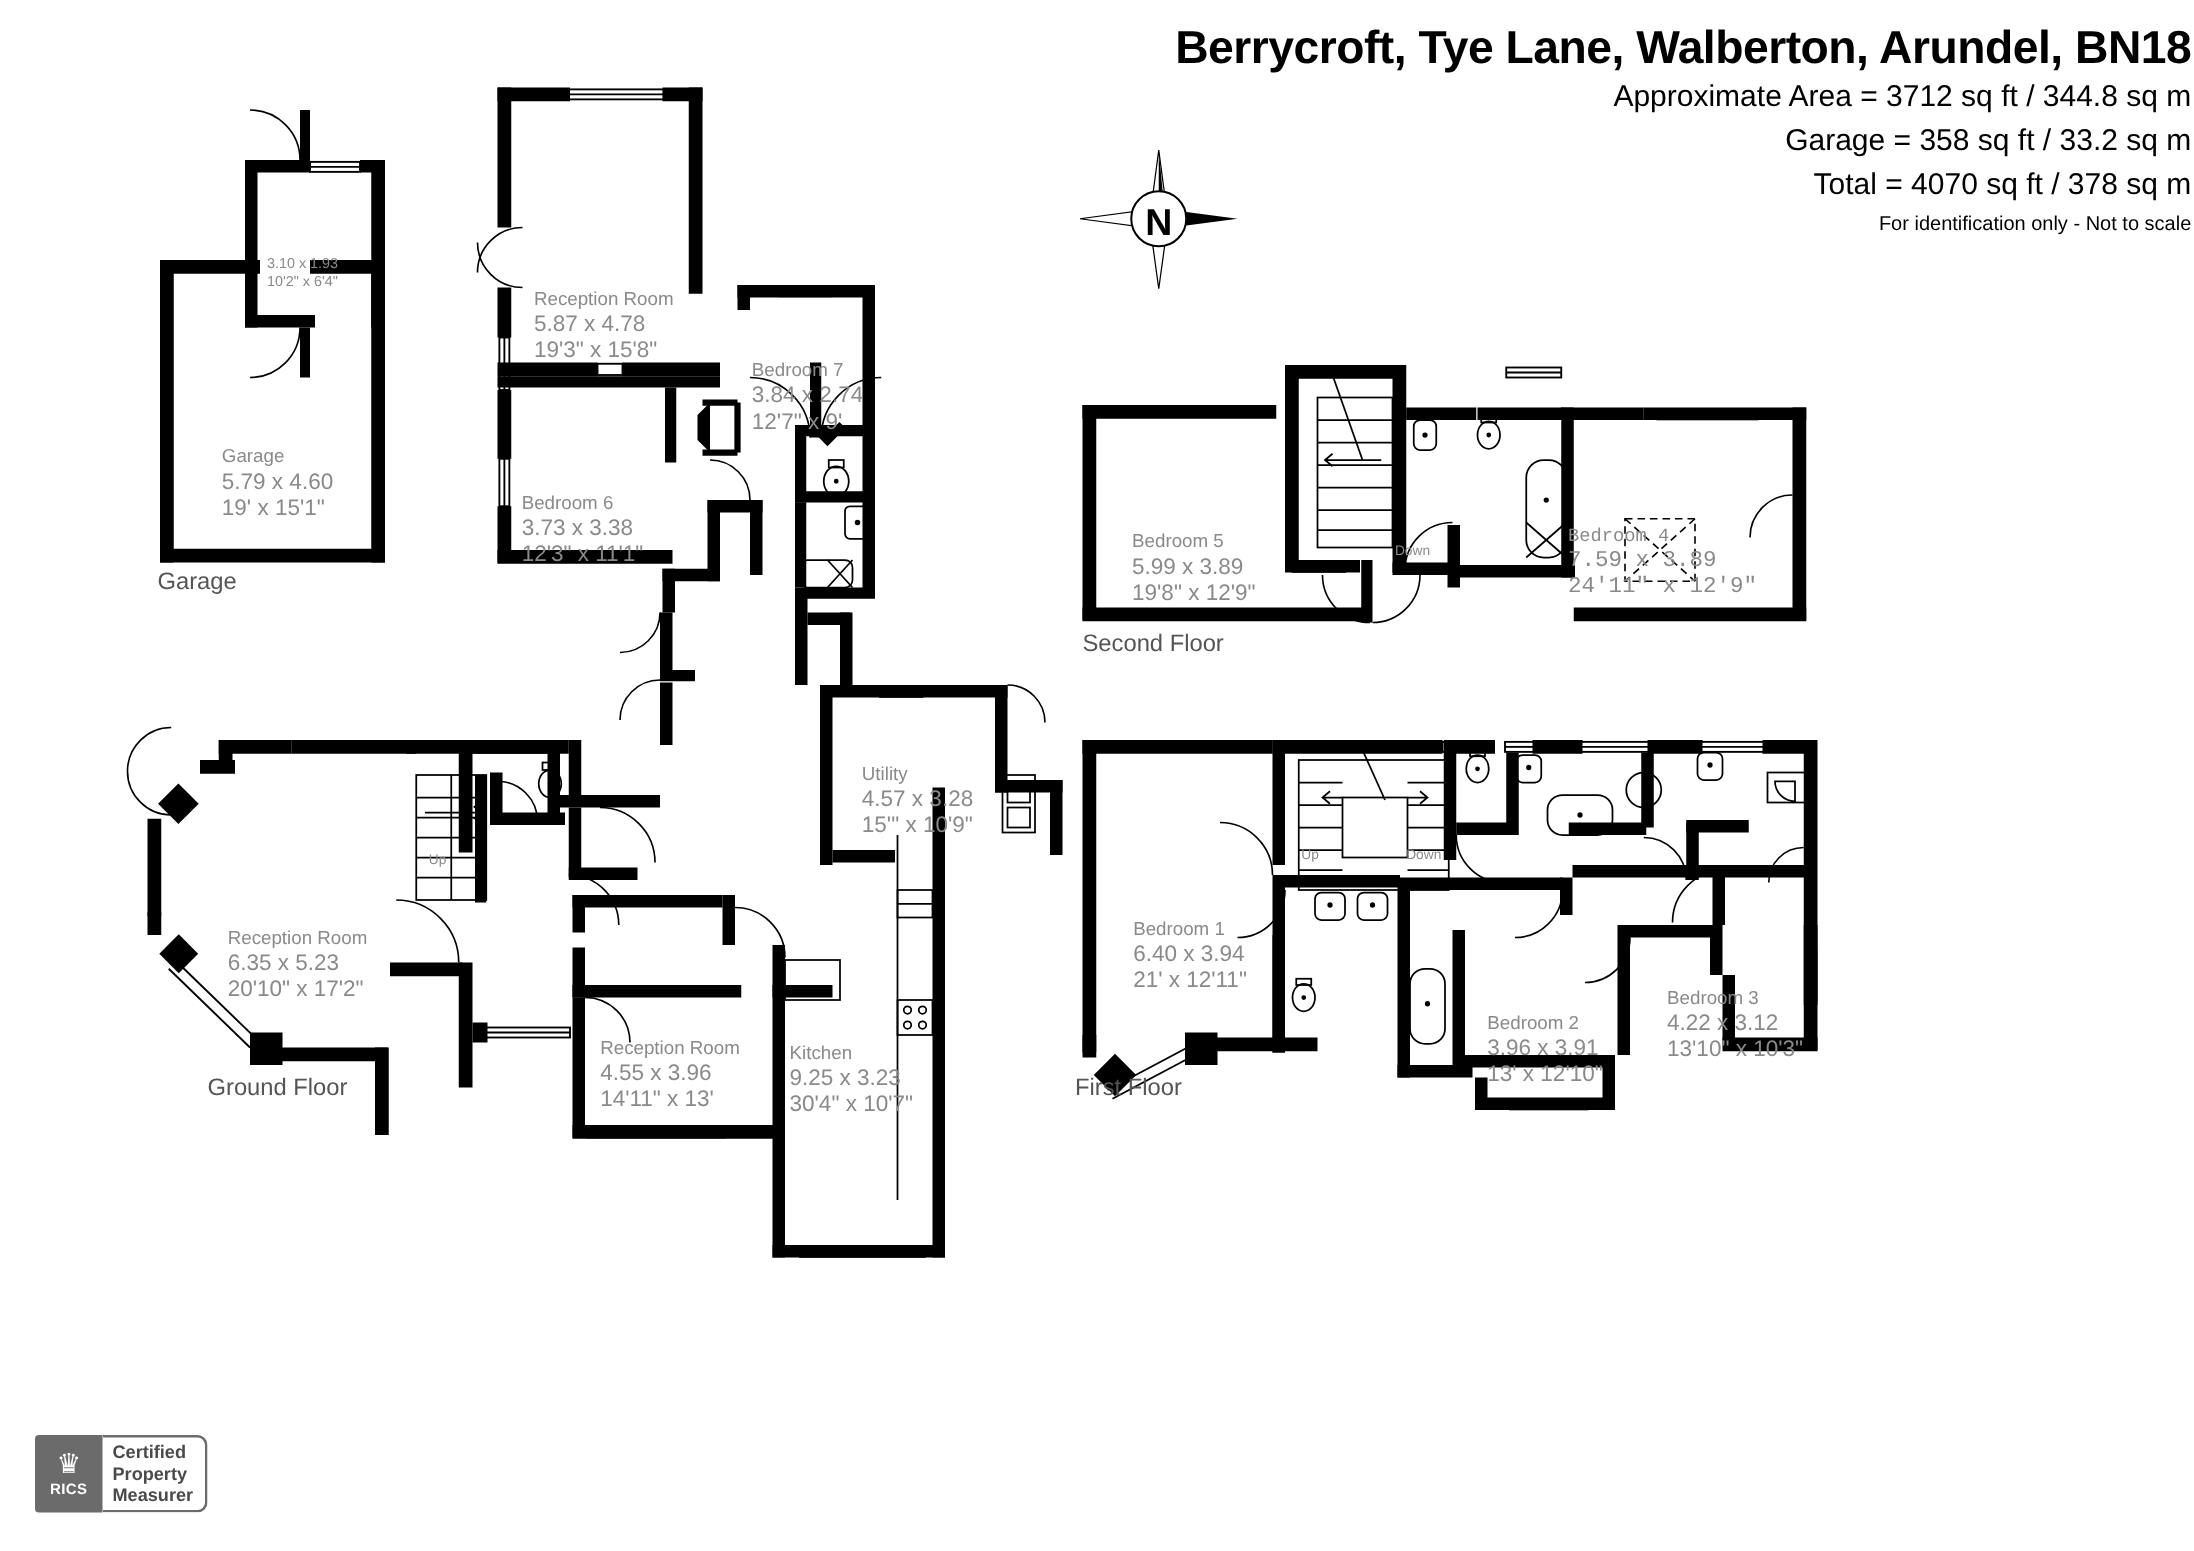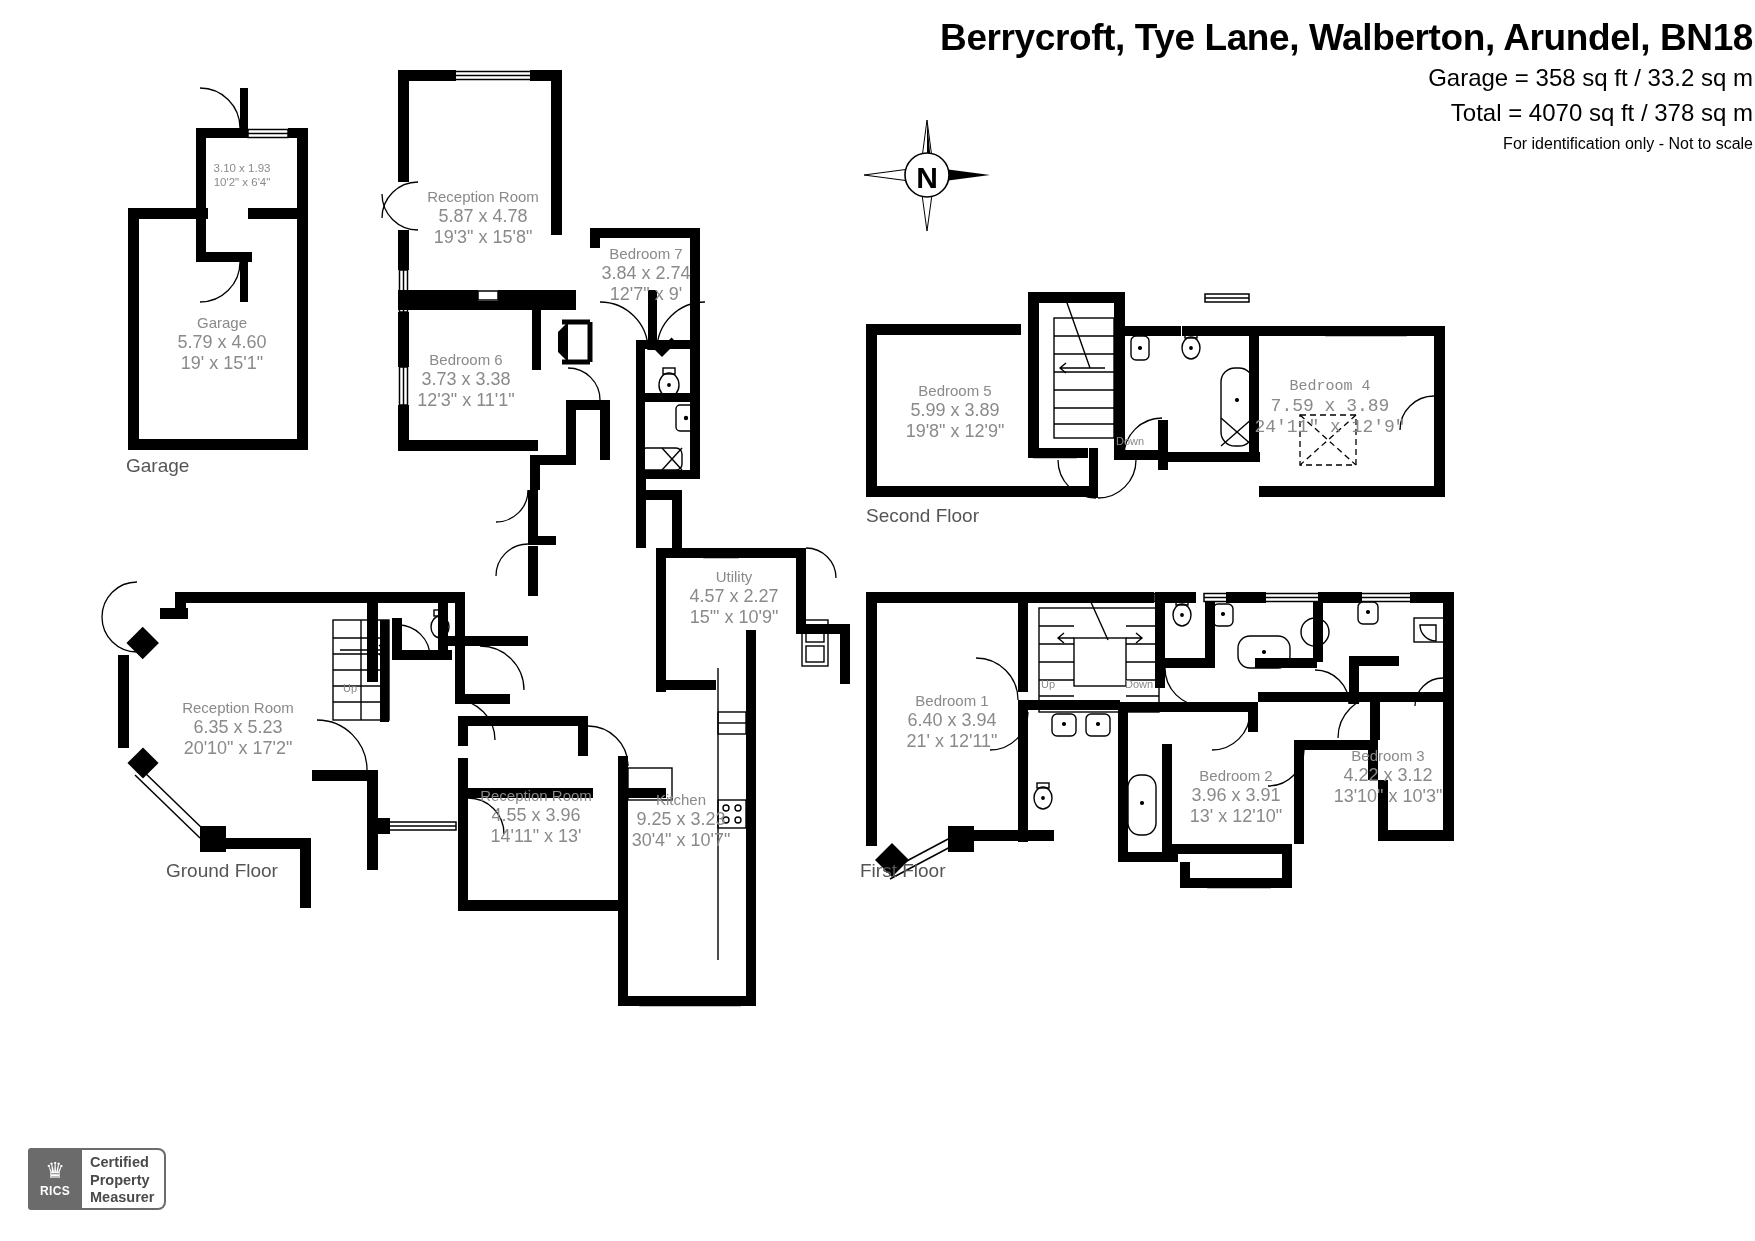--- a/index.html
+++ b/index.html
@@ -10,22 +10,22 @@
   
   #header{position:absolute;right:2px;top:18px;text-align:right;}
   #title{font-size:37px;font-weight:bold;letter-spacing:-.4px;line-height:1.08;white-space:nowrap;}
   .area-line{font-size:24px;line-height:1.30;margin-top:4px;white-space:nowrap;}
   #notice{font-size:16px;margin-top:7px;white-space:nowrap;}
   
   #compass{position:absolute;left:862px;top:118px;width:130px;height:115px;}
   
   #plan{position:absolute;left:0;top:0;width:1755px;height:1241px;}
   
-  .rlabel{position:absolute;text-align:center;color:#8a8a8a;line-height:1.18;
-          transform:translate(-50%,-50%);white-space:nowrap;pointer-events:none;}
+  .rlabel{position:absolute;color:#8a8a8a;line-height:1.18;
+          transform:translate(-50%,-50%);white-space:nowrap;pointer-events:none;margin-top:43px;}
   .rlabel .nm{font-size:15px;display:block;color:#8a8a8a;}
   .rlabel .dm{font-size:18px;display:block;color:#8a8a8a;}
   .rlabel.sm .dm{font-size:11.5px;}
   .stair-lbl{position:absolute;font-size:11px;color:#8a8a8a;transform:translate(-50%,-50%);}
   
   .floor-title{position:absolute;font-size:19px;color:#555;}
   
   #footer{position:absolute;left:28px;top:1148px;display:flex;align-items:flex-start;}
   #rics-badge{display:flex;align-items:stretch;height:62px;}
   #rics-mark{background:#6b6b6b;width:54px;display:flex;flex-direction:column;
@@ -36,20 +36,21 @@
              padding:4px 10px 4px 8px;display:flex;flex-direction:column;justify-content:flex-start;}
   #rics-text span{font-size:14.5px;font-weight:bold;color:#4a4a4a;line-height:1.22;}
   #footnote{margin-left:22px;padding-top:2px;}
   #footnote div{font-size:15px;color:#4a4a4a;line-height:1.38;white-space:nowrap;}
 </style>
 </head>
 <body>
 
 <div id="header">
   <div id="title">Berrycroft, Tye Lane, Walberton, Arundel, BN18</div>
+  <div class="area-line">Approximate Area = 3712 sq ft / 344.8 sq m</div>
   <div class="area-line">Garage = 358 sq ft / 33.2 sq m</div>
   <div class="area-line">Total = 4070 sq ft / 378 sq m</div>
   <div id="notice">For identification only - Not to scale</div>
 </div>
 
 <div id="compass">
   <svg width="130" height="115" viewBox="0 0 130 115">
     <g fill="none" stroke="#000" stroke-width="1">
       <path d="M65 2 L72 55 L65 62 L58 55 Z"></path>
       <path d="M65 113 L72 62 L65 55 L58 62 Z"></path>
@@ -592,21 +593,21 @@
   <span class="dm">4.55 x 3.96</span>
   <span class="dm">14'11" x 13'</span>
 </div>
 <div class="rlabel" style="left:681px;top:821px;">
   <span class="nm">Kitchen</span>
   <span class="dm">9.25 x 3.23</span>
   <span class="dm">30'4" x 10'7"</span>
 </div>
 <div class="rlabel" style="left:734px;top:598px;">
   <span class="nm">Utility</span>
-  <span class="dm">4.57 x 2.27</span>
+  <span class="dm">4.57 x 3.28</span>
   <span class="dm">15'" x 10'9"</span>
 </div>
 <div class="rlabel" style="left:955px;top:412px;">
   <span class="nm">Bedroom 5</span>
   <span class="dm">5.99 x 3.89</span>
   <span class="dm">19'8" x 12'9"</span>
 </div>
 <div class="rlabel" style="left:1330px;top:408px;font-family:Liberation Mono, monospace;">
   <span class="nm">Bedroom 4</span>
   <span class="dm">7.59 x 3.89</span>

